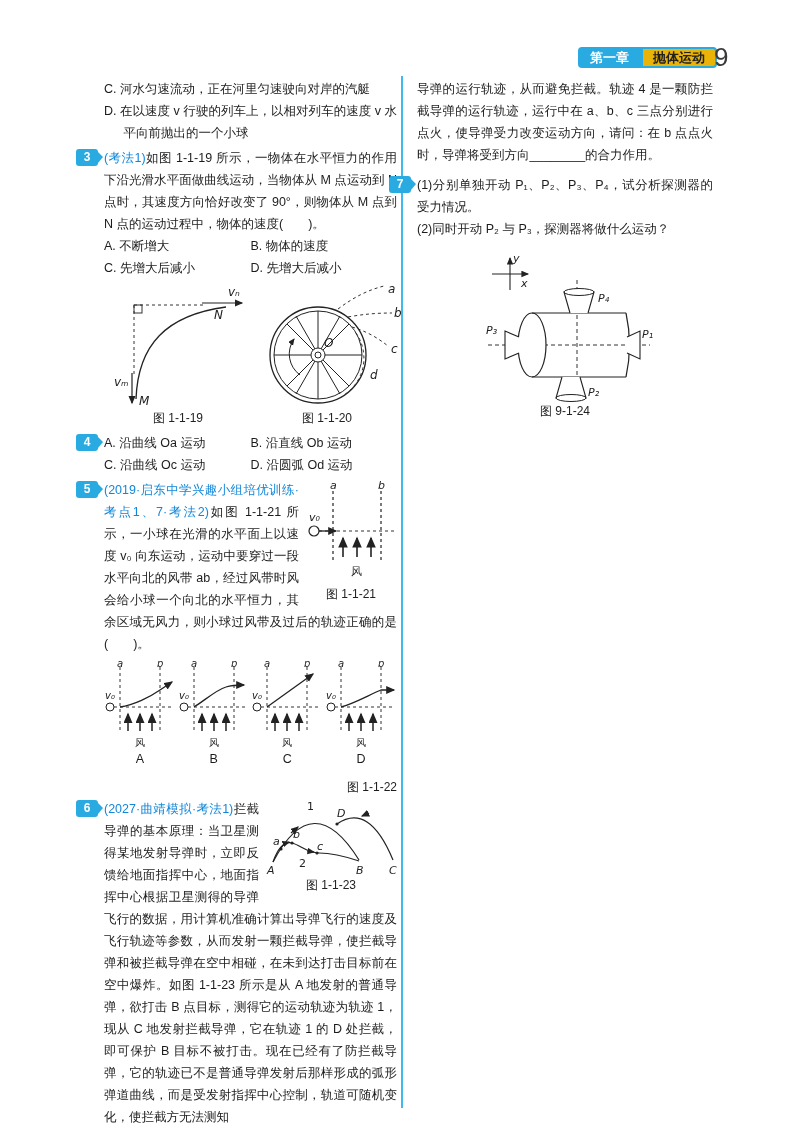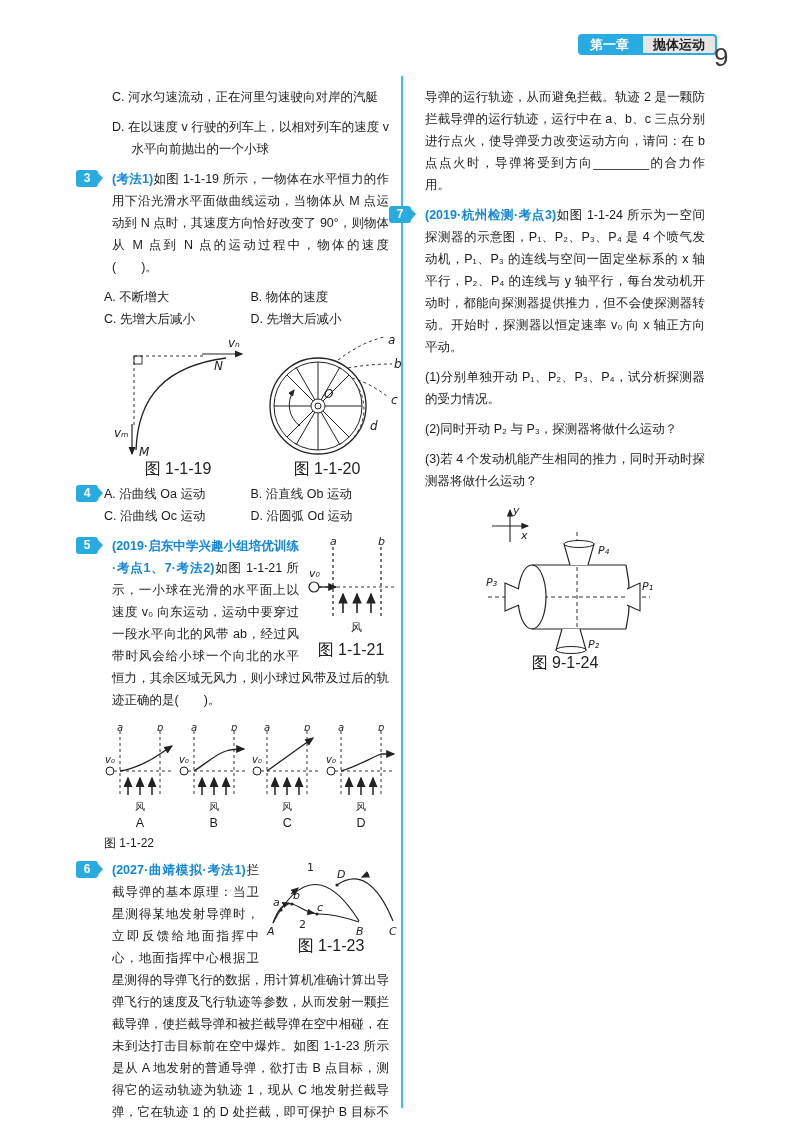--- a/index.html
+++ b/index.html
@@ -3,52 +3,52 @@
 <meta charset="utf-8">
 <style>
   html,body{margin:0;padding:0;}
   body{
     width:800px;height:1125px;position:relative;background:#ffffff;
     font-family:"Liberation Sans","DejaVu Sans",sans-serif;
     color:#1c1c1c;overflow:hidden;
   }
   .page{position:absolute;inset:0;}
   
-  .chap-box{position:absolute;top:34px;left:578px;display:flex;height:21px;}
+  .chap-box{position:absolute;top:47px;left:578px;display:flex;height:21px;}
   .chap-left{background:var(--accent);color:#fff;font-size:13px;font-weight:bold;
     padding:0 12px;border-radius:4px 0 0 4px;display:flex;align-items:center;}
-  .chap-right{border:2px solid var(--accent);background:#e5e5e5;color:#222;font-size:13px;font-weight:bold;
+  .chap-right{border:2px solid var(--accent);background:#eab308;color:#222;font-size:13px;font-weight:bold;
     padding:0 10px;border-radius:0 4px 4px 0;display:flex;align-items:center;text-align:center;}
   .pagenum{position:absolute;top:42px;left:714px;font-size:26px;color:#3a3a3a;}
   
   .divider{position:absolute;left:401px;top:76px;width:2px;height:1032px;background:#3fb9ee;}
   
   .col{position:absolute;top:78px;font-size:12.5px;line-height:22px;text-align:justify;}
   .col-left{left:104px;width:293px;}
   .col-right{left:417px;width:296px;}
-  p{margin:8px;}
+  p{margin:0;}
   .hang{padding-left:1.55em;text-indent:-1.55em;}
   .question{position:relative;margin-top:3px;}
   .qbadge{position:absolute;left:-28px;top:2px;width:22px;height:17px;background:var(--accent);
     color:#fff;font-size:12px;font-weight:bold;text-align:center;line-height:17px;
     border-radius:3px;}
   .qbadge::after{content:"";position:absolute;right:-5px;top:3px;border-top:5px solid transparent;
     border-bottom:6px solid transparent;border-left:5px solid var(--accent);}
-  .qtag{color:#1287d9;font-weight:bold;}
+  .qtag{color:#1287d9;font-weight:normal;}
   .optgrid{display:flex;flex-wrap:wrap;justify-content:center;}
   .optgrid span{width:50%;}
   
   figure{margin:0;text-align:center;}
-  figcaption{font-size:16px;color:#222;margin-top:1px;line-height:16px;}
+  figcaption{font-size:12px;color:#222;margin-top:1px;line-height:16px;}
   .figrow{display:flex;justify-content:space-between;align-items:flex-end;margin:4px 0 6px 0;}
   .floatfig{float:right;margin:2px 0 2px 6px;}
   .fig22row{display:flex;justify-content:space-between;margin-top:6px;}
   .fig22panel{text-align:center;width:72px;}
   .fig22letter{font-size:12.5px;line-height:16px;}
-  .fig22cap{text-align:left;font-size:12px;margin:4px 0 2px 0;line-height:16px;}
+  .fig22cap{text-align:right;font-size:12px;margin:12px 0 2px 0;line-height:16px;}
   svg{display:block;margin:0 auto;}
   svg text{font-family:"DejaVu Sans","Liberation Sans",sans-serif;fill:#222;}
   svg .it{font-style:italic;}
   .cjk{font-style:normal;}
 </style>
 </head>
 <body>
 
 <div class="page" style="--accent:#29abe2;">
 
@@ -281,28 +281,26 @@
         <figcaption>图 1-1-23</figcaption>
       </figure>
       <p><span class="qtag">(2027·曲靖模拟·考法1)</span><span>拦截导弹的基本原理：当卫星测得某地发射导弹时，立即反馈给地面指挥中心，地面指挥中心根据卫星测得的导弹飞行的数据，用计算机准确计算出导弹飞行的速度及飞行轨迹等参数，从而发射一颗拦截导弹，使拦截导弹和被拦截导弹在空中相碰，在未到达打击目标前在空中爆炸。如图 1-1-23 所示是从 A 地发射的普通导弹，欲打击 B 点目标，测得它的运动轨迹为轨迹 1，现从 C 地发射拦截导弹，它在轨迹 1 的 D 处拦截，即可保护 B 目标不被打击。现在已经有了防拦截导弹，它的轨迹已不是普通导弹发射后那样形成的弧形弹道曲线，而是受发射指挥中心控制，轨道可随机变化，使拦截方无法测知</span></p>
       <div style="clear:both;"></div>
     </section>
 
   </div>
 
   <div class="col col-right">
 
-    <p>导弹的运行轨迹，从而避免拦截。轨迹 2 是一颗防拦截导弹的运行轨迹，运行中在 a、b、c 三点分别进行点火，使导弹受力改变运动方向，请问：在 b 点点火时，导弹将受到方向________的合力作用。</p>
+    <p>导弹的运行轨迹，从而避免拦截。轨迹 4 是一颗防拦截导弹的运行轨迹，运行中在 a、b、c 三点分别进行点火，使导弹受力改变运动方向，请问：在 b 点点火时，导弹将受到方向________的合力作用。</p>
 
     <section class="question" style="margin-top:8px;">
       <span class="qbadge">7</span>
-      <p><span class="qtag">(2019·杭州检测·考点3)</span><span>如图 1-1-24 所示为一空间探测器的示意图，P₁、P₂、P₃、P₄ 是 4 个喷气发动机，P₁、P₃ 的连线与空间一固定坐标系的 x 轴平行，P₂、P₄ 的连线与 y 轴平行，每台发动机开动时，都能向探测器提供推力，但不会使探测器转动。开始时，探测器以恒定速率 v₀ 向 x 轴正方向平动。</span></p>
       <p>(1)分别单独开动 P₁、P₂、P₃、P₄，试分析探测器的受力情况。</p>
       <p>(2)同时开动 P₂ 与 P₃，探测器将做什么运动？</p>
-      <p>(3)若 4 个发动机能产生相同的推力，同时开动时探测器将做什么运动？</p>
     </section>
 
     <figure style="margin-top:10px;">
       <svg width="178" height="152" viewBox="0 0 178 152">
 
         <line x1="34" y1="40" x2="34" y2="8" stroke="#222" stroke-width="1.1" marker-end="url(#ah)"></line>
         <line x1="16" y1="24" x2="52" y2="24" stroke="#222" stroke-width="1.1" marker-end="url(#ah)"></line>
         <text class="it" x="37" y="12" font-size="11">y</text>
         <text class="it" x="45" y="37" font-size="11">x</text>
 

